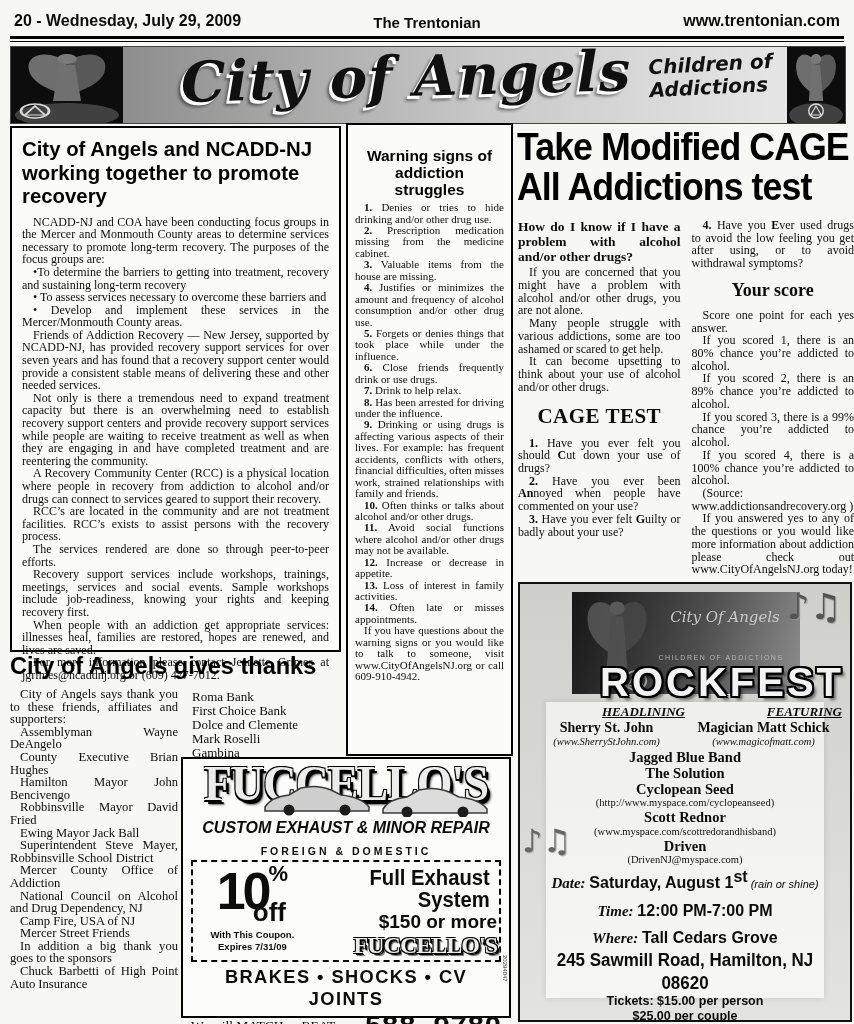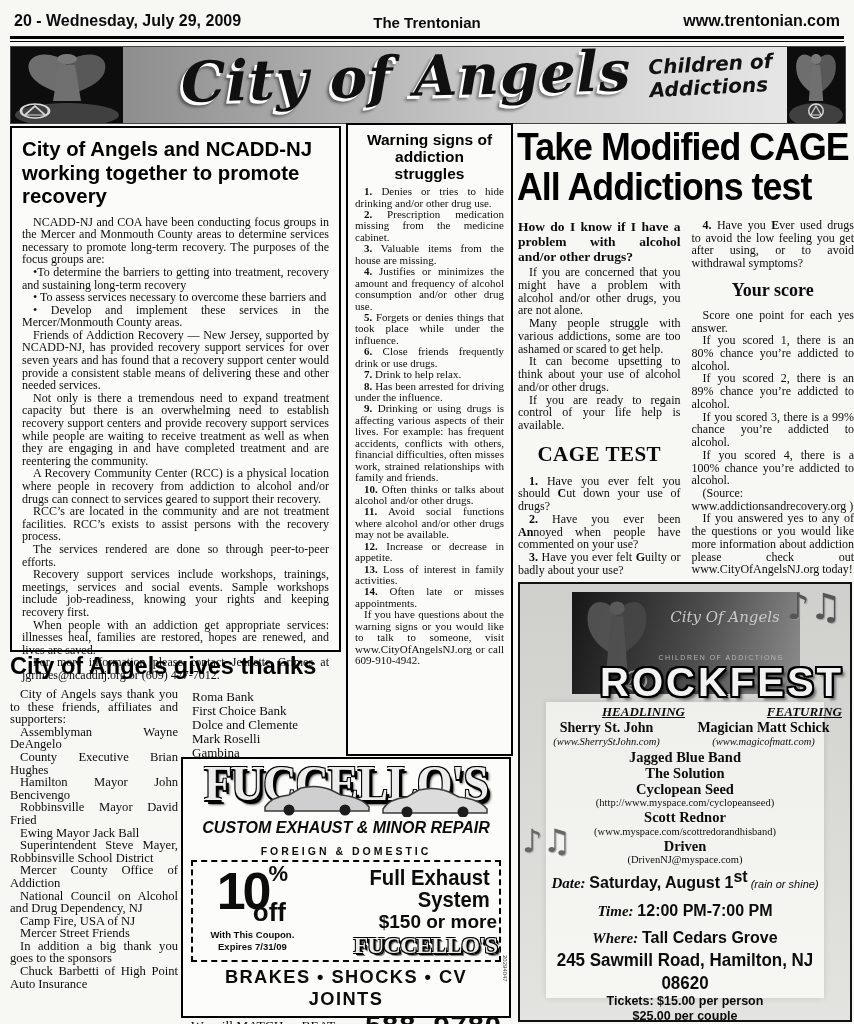--- a/index.html
+++ b/index.html
@@ -30,21 +30,21 @@
     transform:rotate(-3deg);text-align:left;}
 
   
   .boxed{border:2px solid #000;background:#fbfbf9;}
   .copy p{margin:0;text-indent:11px;text-align:justify;font-size:12px;line-height:1.05;}
   .headline{font-family:"Liberation Sans",sans-serif;font-weight:bold;color:#000;}
 
   .art1{left:10px;top:126px;width:331px;height:526px;padding:7px 10px 4px;box-sizing:border-box;}
   .art1 h2{margin:2px 0 8px;font-size:21px;line-height:1.12;transform:scaleX(.97);transform-origin:left;}
 
-  .warn{left:346px;top:123px;width:167px;height:633px;padding:4px 7px;box-sizing:border-box;}
+  .warn{left:346px;top:123px;width:167px;height:633px;padding:20px 7px;box-sizing:border-box;}
   .warn h2{margin:2px 6px 4px;font-size:15.5px;line-height:1.1;text-align:center;}
   .warn .copy p{font-size:11px;line-height:1.04;text-indent:9px;}
   .num{font-weight:bold;}
 
   .cage-head{left:517px;top:127px;width:337px;}
   .cage-head div{font-size:38px;line-height:1.06;letter-spacing:-1px;transform:scaleX(.94);transform-origin:left;white-space:nowrap;}
   .cage-cols{left:518px;top:219px;width:336px;display:flex;gap:11px;}
   .cage-col{flex:1;min-width:0;}
   .cage-sub{font-weight:bold;font-size:13.5px;line-height:1.12;text-align:justify;margin:0 0 2px;}
   .cage-title{text-align:center;font-weight:bold;font-size:21px;margin:10px 0 8px;letter-spacing:.5px;}
@@ -223,21 +223,20 @@
 </div>
 
 <div class="abs cage-cols">
   <div class="cage-col">
     <p class="cage-sub">How do I know if I have a problem with alcohol and/or other drugs?</p>
     <div class="copy">
 
     <p>If you are concerned that you might have a problem with alcohol and/or other drugs, you are not alone.</p>
         <p>Many people struggle with various addictions, some are too ashamed or scared to get help.</p>
         <p>It can become upsetting to think about your use of alcohol and/or other drugs.</p>
-        <p>If you are ready to regain control of your life help is available.</p>
       </div>
     <div class="cage-title">CAGE TEST</div>
     <div class="copy">
 
         <p><span class="num">1.</span> <span>Have you ever felt you should </span><span class="num">C</span><span>ut down your use of drugs?</span></p>
 
         <p><span class="num">2.</span> <span>Have you ever been </span><span class="num">An</span><span>noyed when people have commented on your use?</span></p>
 
         <p><span class="num">3.</span> <span>Have you ever felt </span><span class="num">G</span><span>uilty or badly about your use?</span></p>
       </div>

